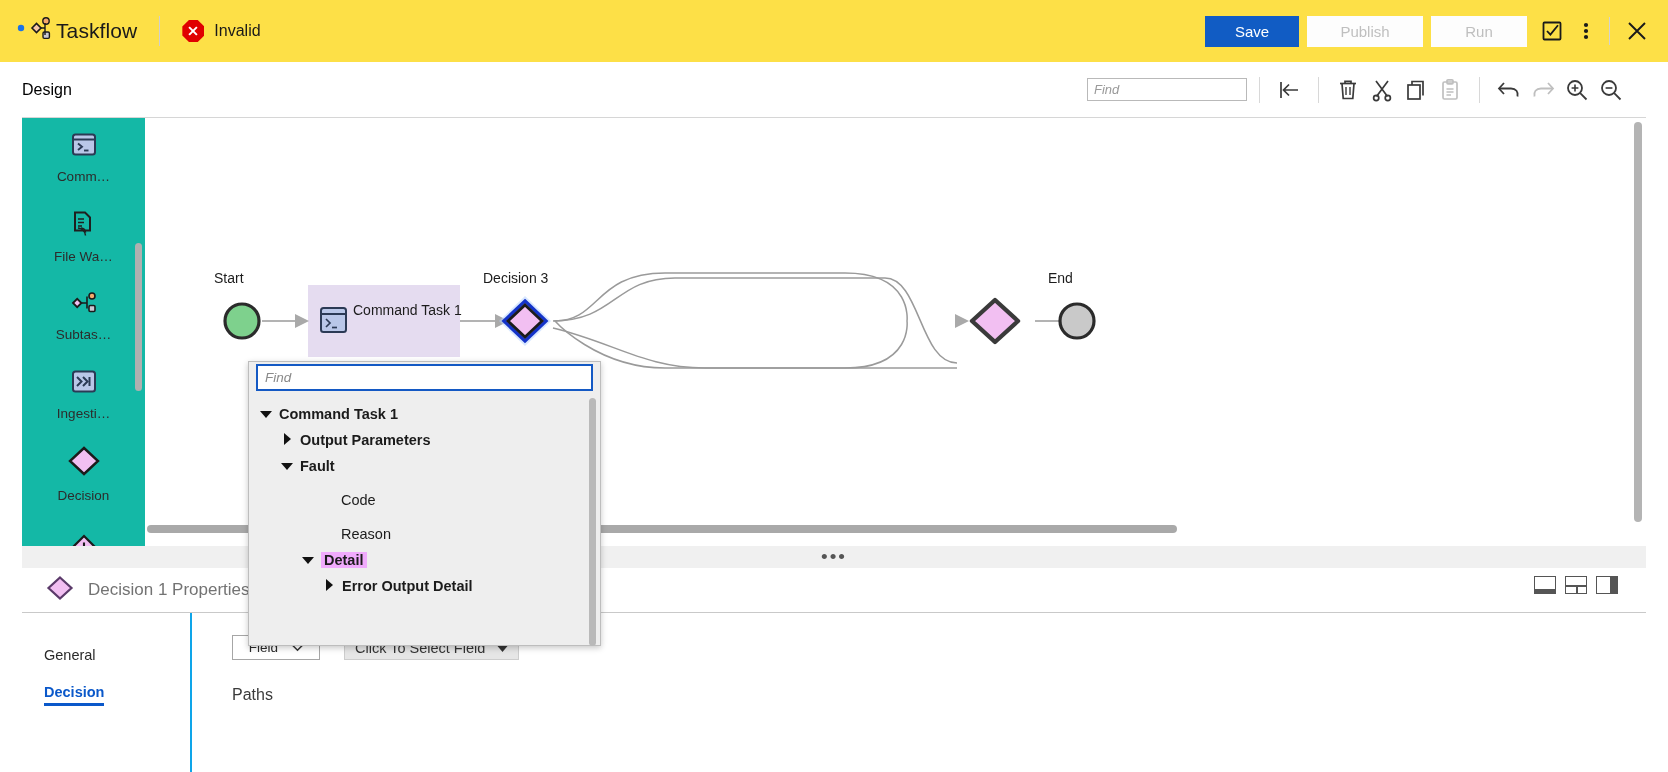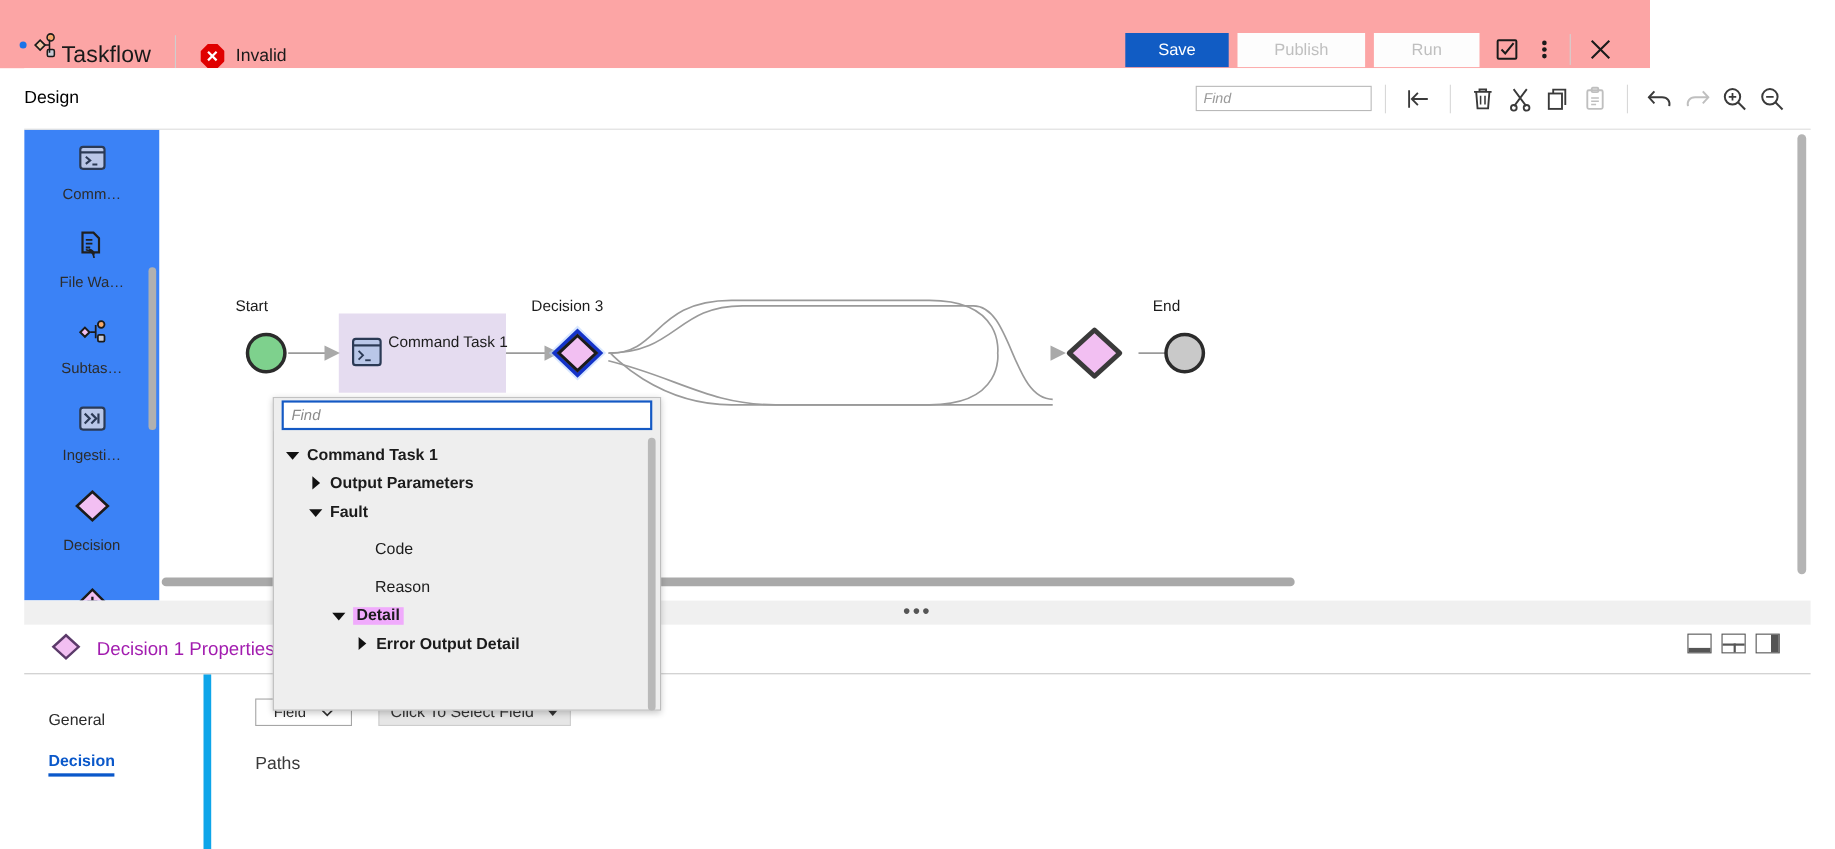--- a/index.html
+++ b/index.html
@@ -6,40 +6,40 @@
   html, body {
     width: 1668px; height: 772px;
     font-family: "Liberation Sans", sans-serif;
     background: #ffffff;
     overflow: hidden;
   }
   #app { position: relative; width: 1668px; height: 772px; background:#fff; }
 
   
   .topbar {
-    position: absolute; left:0; top:0; width:1500px; height:62px;
-    background:#fca5a5; display:flex; align-items:flex-end;
+    position: absolute; left:0; top:0; width:1668px; height:62px;
+    background:#fde047; display:flex; align-items:center;
   }
   .tb-logo { margin-left:16px; width:36px; height:36px; position:relative; }
   .tb-title { font-size:21px; color:#1a1a1a; margin-left:4px; letter-spacing:.1px; }
   .tb-sep { width:1px; height:30px; background:#cfcfcf; margin:0 22px; }
   .tb-status { display:flex; align-items:center; gap:10px; }
   .invalid-badge {
     width:22px; height:22px; background:#e00000; position:relative;
     clip-path: polygon(30% 0,70% 0,100% 30%,100% 70%,70% 100%,30% 100%,0 70%,0 30%);
   }
   .invalid-badge::before, .invalid-badge::after {
     content:""; position:absolute; left:50%; top:50%; width:11px; height:2px;
     background:#fff; transform-origin:center;
   }
   .invalid-badge::before { transform:translate(-50%,-50%) rotate(45deg); }
   .invalid-badge::after  { transform:translate(-50%,-50%) rotate(-45deg); }
   .invalid-text { font-size:16px; color:#1a1a1a; }
 
-  .tb-right { margin-left:auto; display:flex; align-items:center; gap:0; padding-right:28px; }
+  .tb-right { margin-left:auto; display:flex; align-items:center; gap:0; padding-right:14px; }
   .btn {
     height:31px; min-width:94px; border:none; font-size:15px; cursor:pointer;
     display:flex; align-items:center; justify-content:center; margin-right:8px;
     font-family:"Liberation Sans", sans-serif;
   }
   .btn-primary { background:#115cc4; color:#fff; width:94px; }
   .btn-ghost { background:#fdfdfd; color:#bfbfbf; width:116px; }
   .btn-ghost.run { width:96px; }
   .tb-icon { width:34px; height:34px; display:flex; align-items:center; justify-content:center; cursor:pointer; }
   .tb-vsep { width:1px; height:28px; background:#d2d2d2; margin:0 10px 0 6px; }
@@ -61,21 +61,21 @@
   .db-icon { width:34px; height:34px; display:flex; align-items:center; justify-content:center; cursor:pointer; }
   .db-icon.disabled { opacity:.32; }
 
   
   .canvas-wrap {
     position:absolute; left:22px; top:118px; width:1624px; height:428px;
     background:#fff; overflow:hidden;
   }
   .palette {
     position:absolute; left:0; top:0; width:123px; height:428px;
-    background:#3b82f6;
+    background:#14b8a6;
   }
   .pal-item {
     width:123px; height:79px; display:flex; flex-direction:column;
     align-items:center; justify-content:center; gap:7px; cursor:pointer;
   }
   .pal-label { font-size:13.5px; color:#2c2c2c; }
   .pal-scroll {
     position:absolute; left:113px; top:125px; width:7px; height:148px;
     background:#b0b0b0; border-radius:4px;
   }
@@ -102,27 +102,27 @@
   .dots { font-size:19px; color:#555; letter-spacing:2px; line-height:8px; }
 
   
   .props {
     position:absolute; left:22px; top:568px; width:1624px; height:204px; background:#fff;
   }
   .props-head {
     height:45px; display:flex; align-items:center; padding-left:24px;
     border-bottom:1px solid #c9c9c9; position:relative;
   }
-  .props-title { font-size:17px; color:#a21caf; margin-left:14px; }
+  .props-title { font-size:17px; color:#737373; margin-left:14px; }
   .layout-icons { position:absolute; right:28px; top:8px; display:flex; gap:9px; }
   .layout-btn { width:22px; height:18px; border:1.6px solid #555; cursor:pointer; position:relative; background:#fff; }
   .layout-btn .bar { position:absolute; background:#555; }
   .props-body { display:flex; height:159px; }
   .props-tabs {
-    width:170px; padding-top:22px; border-right:7px solid #0ea5e9; height:159px;text-align:center;
+    width:170px; padding-top:22px; border-right:2px solid #0ea5e9; height:159px;text-align:center;
   }
   .ptab { font-size:14.5px; color:#2b2b2b; padding:0 0 0 22px; height:40px; display:flex; align-items:center; cursor:pointer; }
   .ptab.active { color:#0a58ca; font-weight:bold; }
   .ptab.active .ptab-txt { border-bottom:3px solid #0a58ca; padding-bottom:3px; }
   .props-main { flex:1; padding:22px 0 0 40px; }
   .row1 { display:flex; gap:24px; }
   .sel-field {
     width:88px; height:25px; border:1px solid #a6a6a6; background:#fff;
     font-size:13.5px; color:#2b2b2b; display:flex; align-items:center;
     justify-content:center; gap:14px; cursor:pointer;

